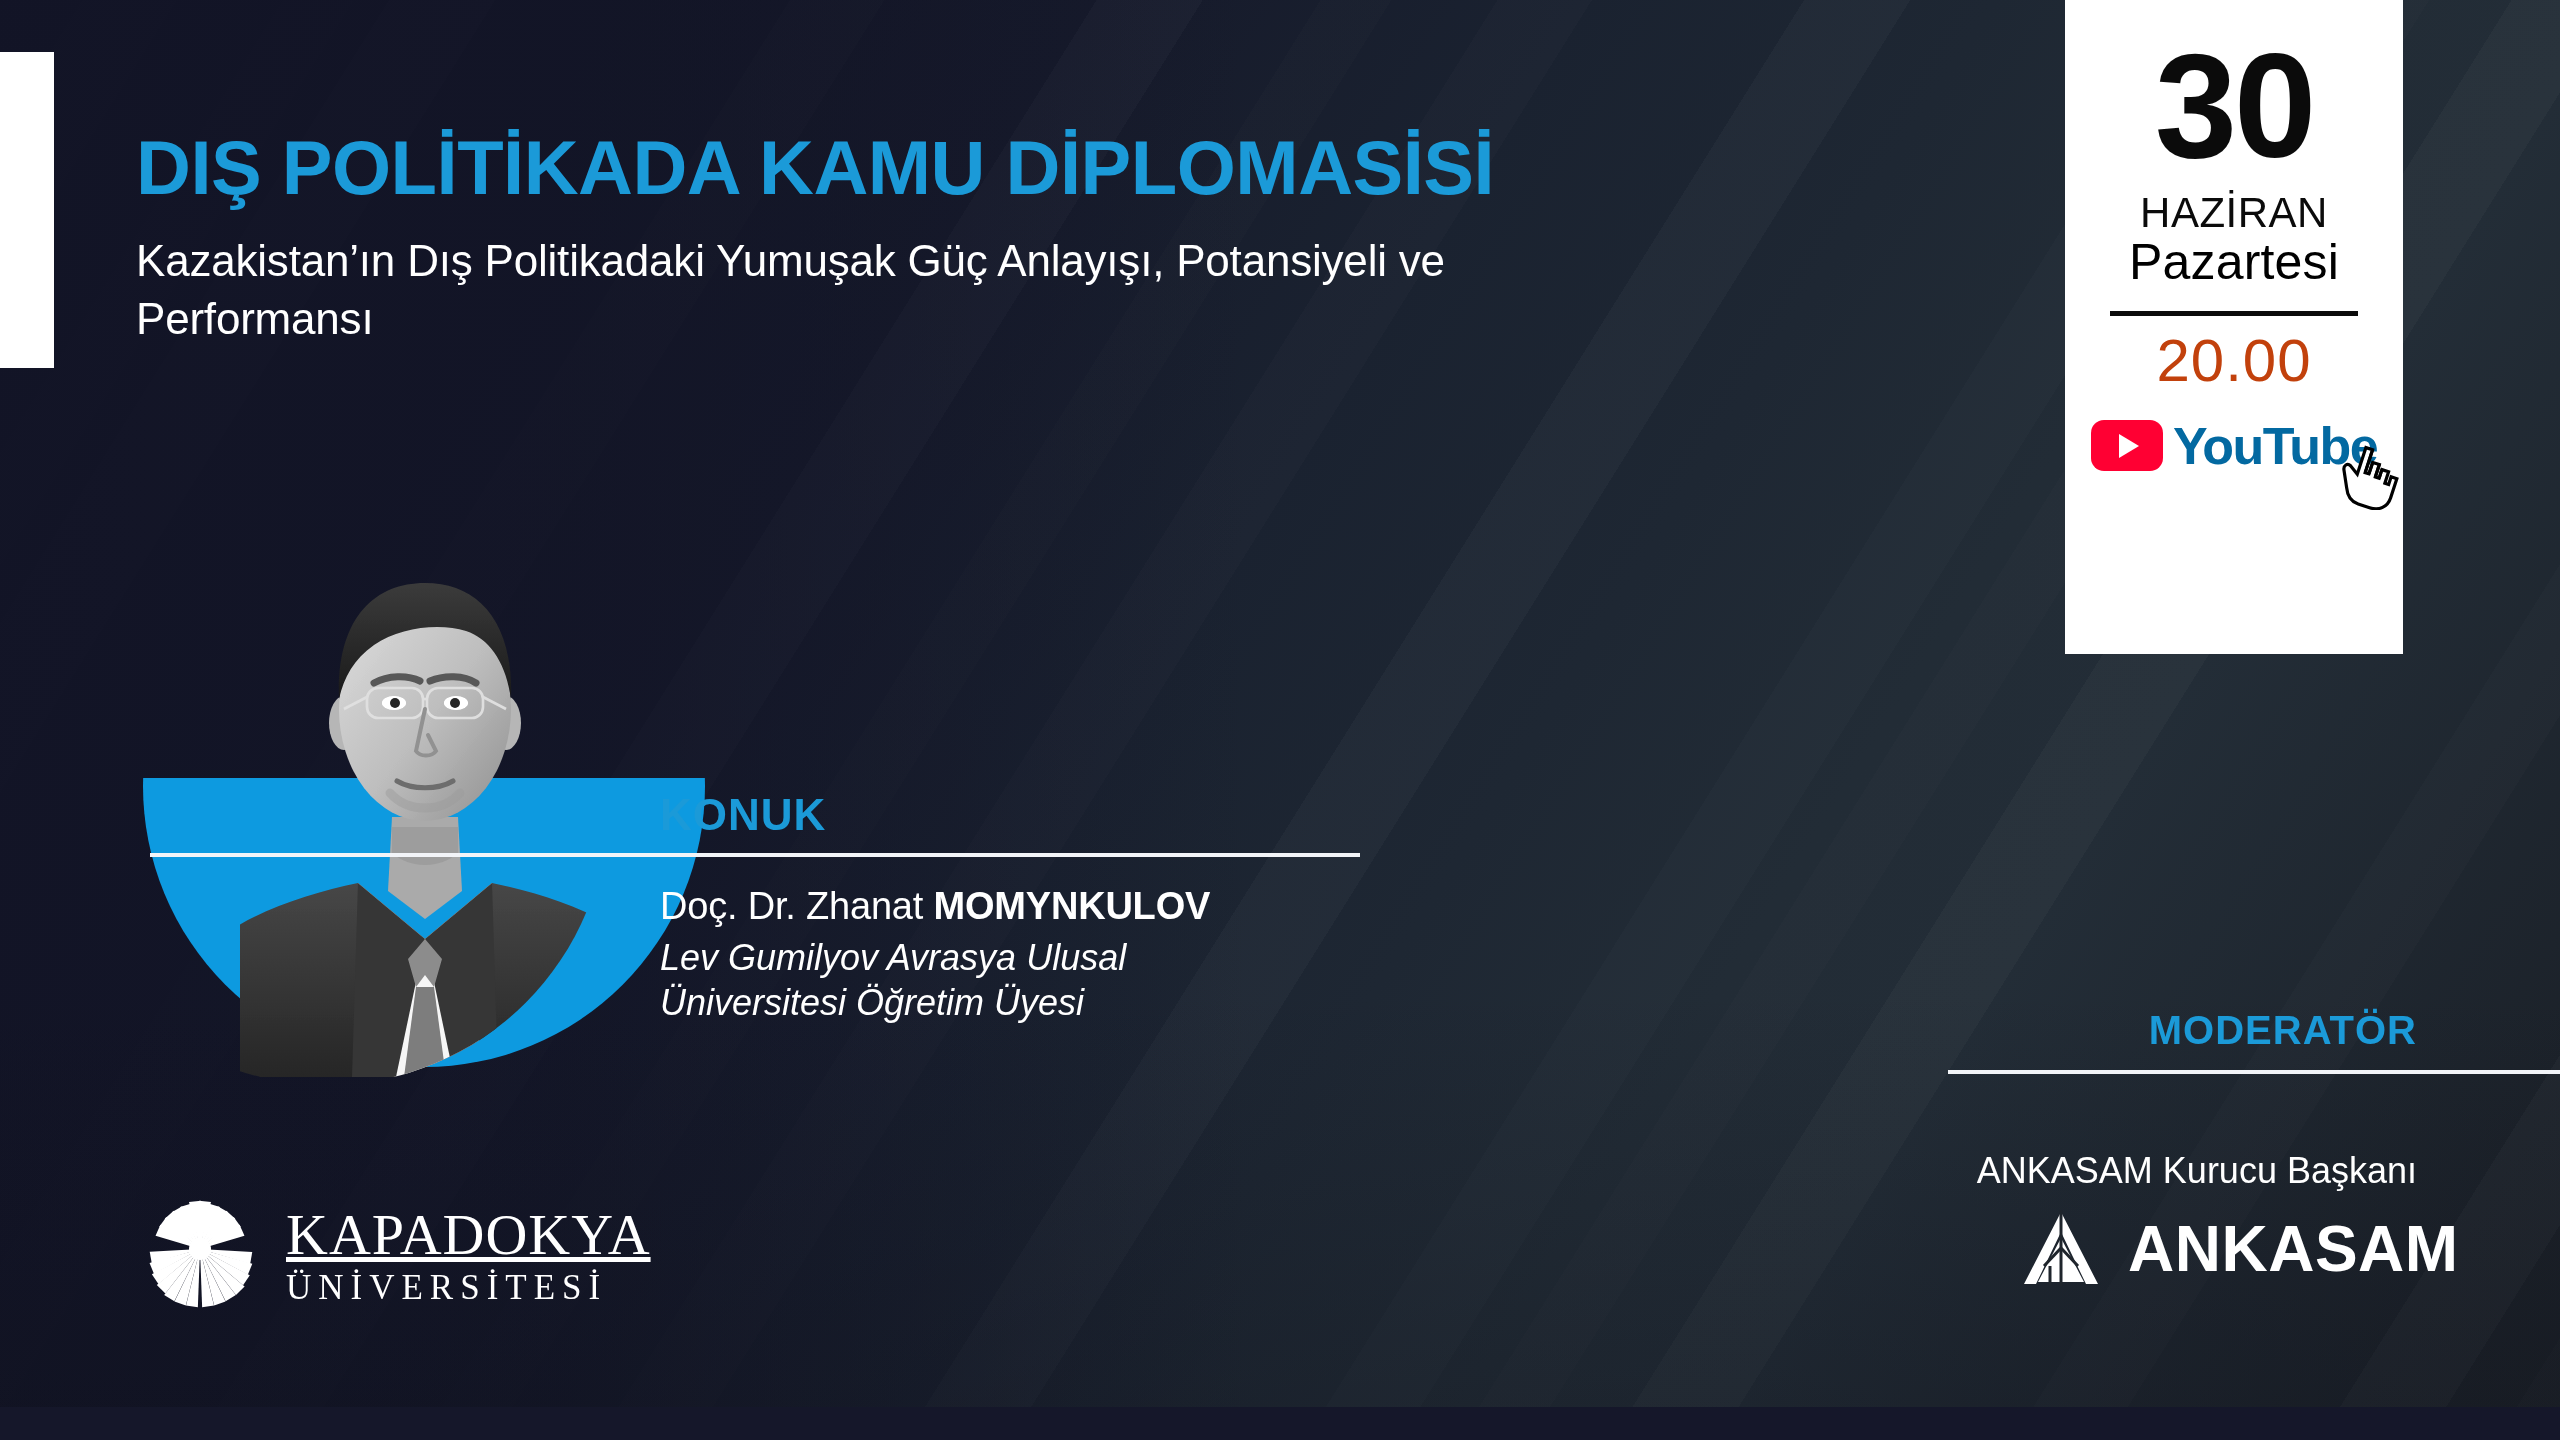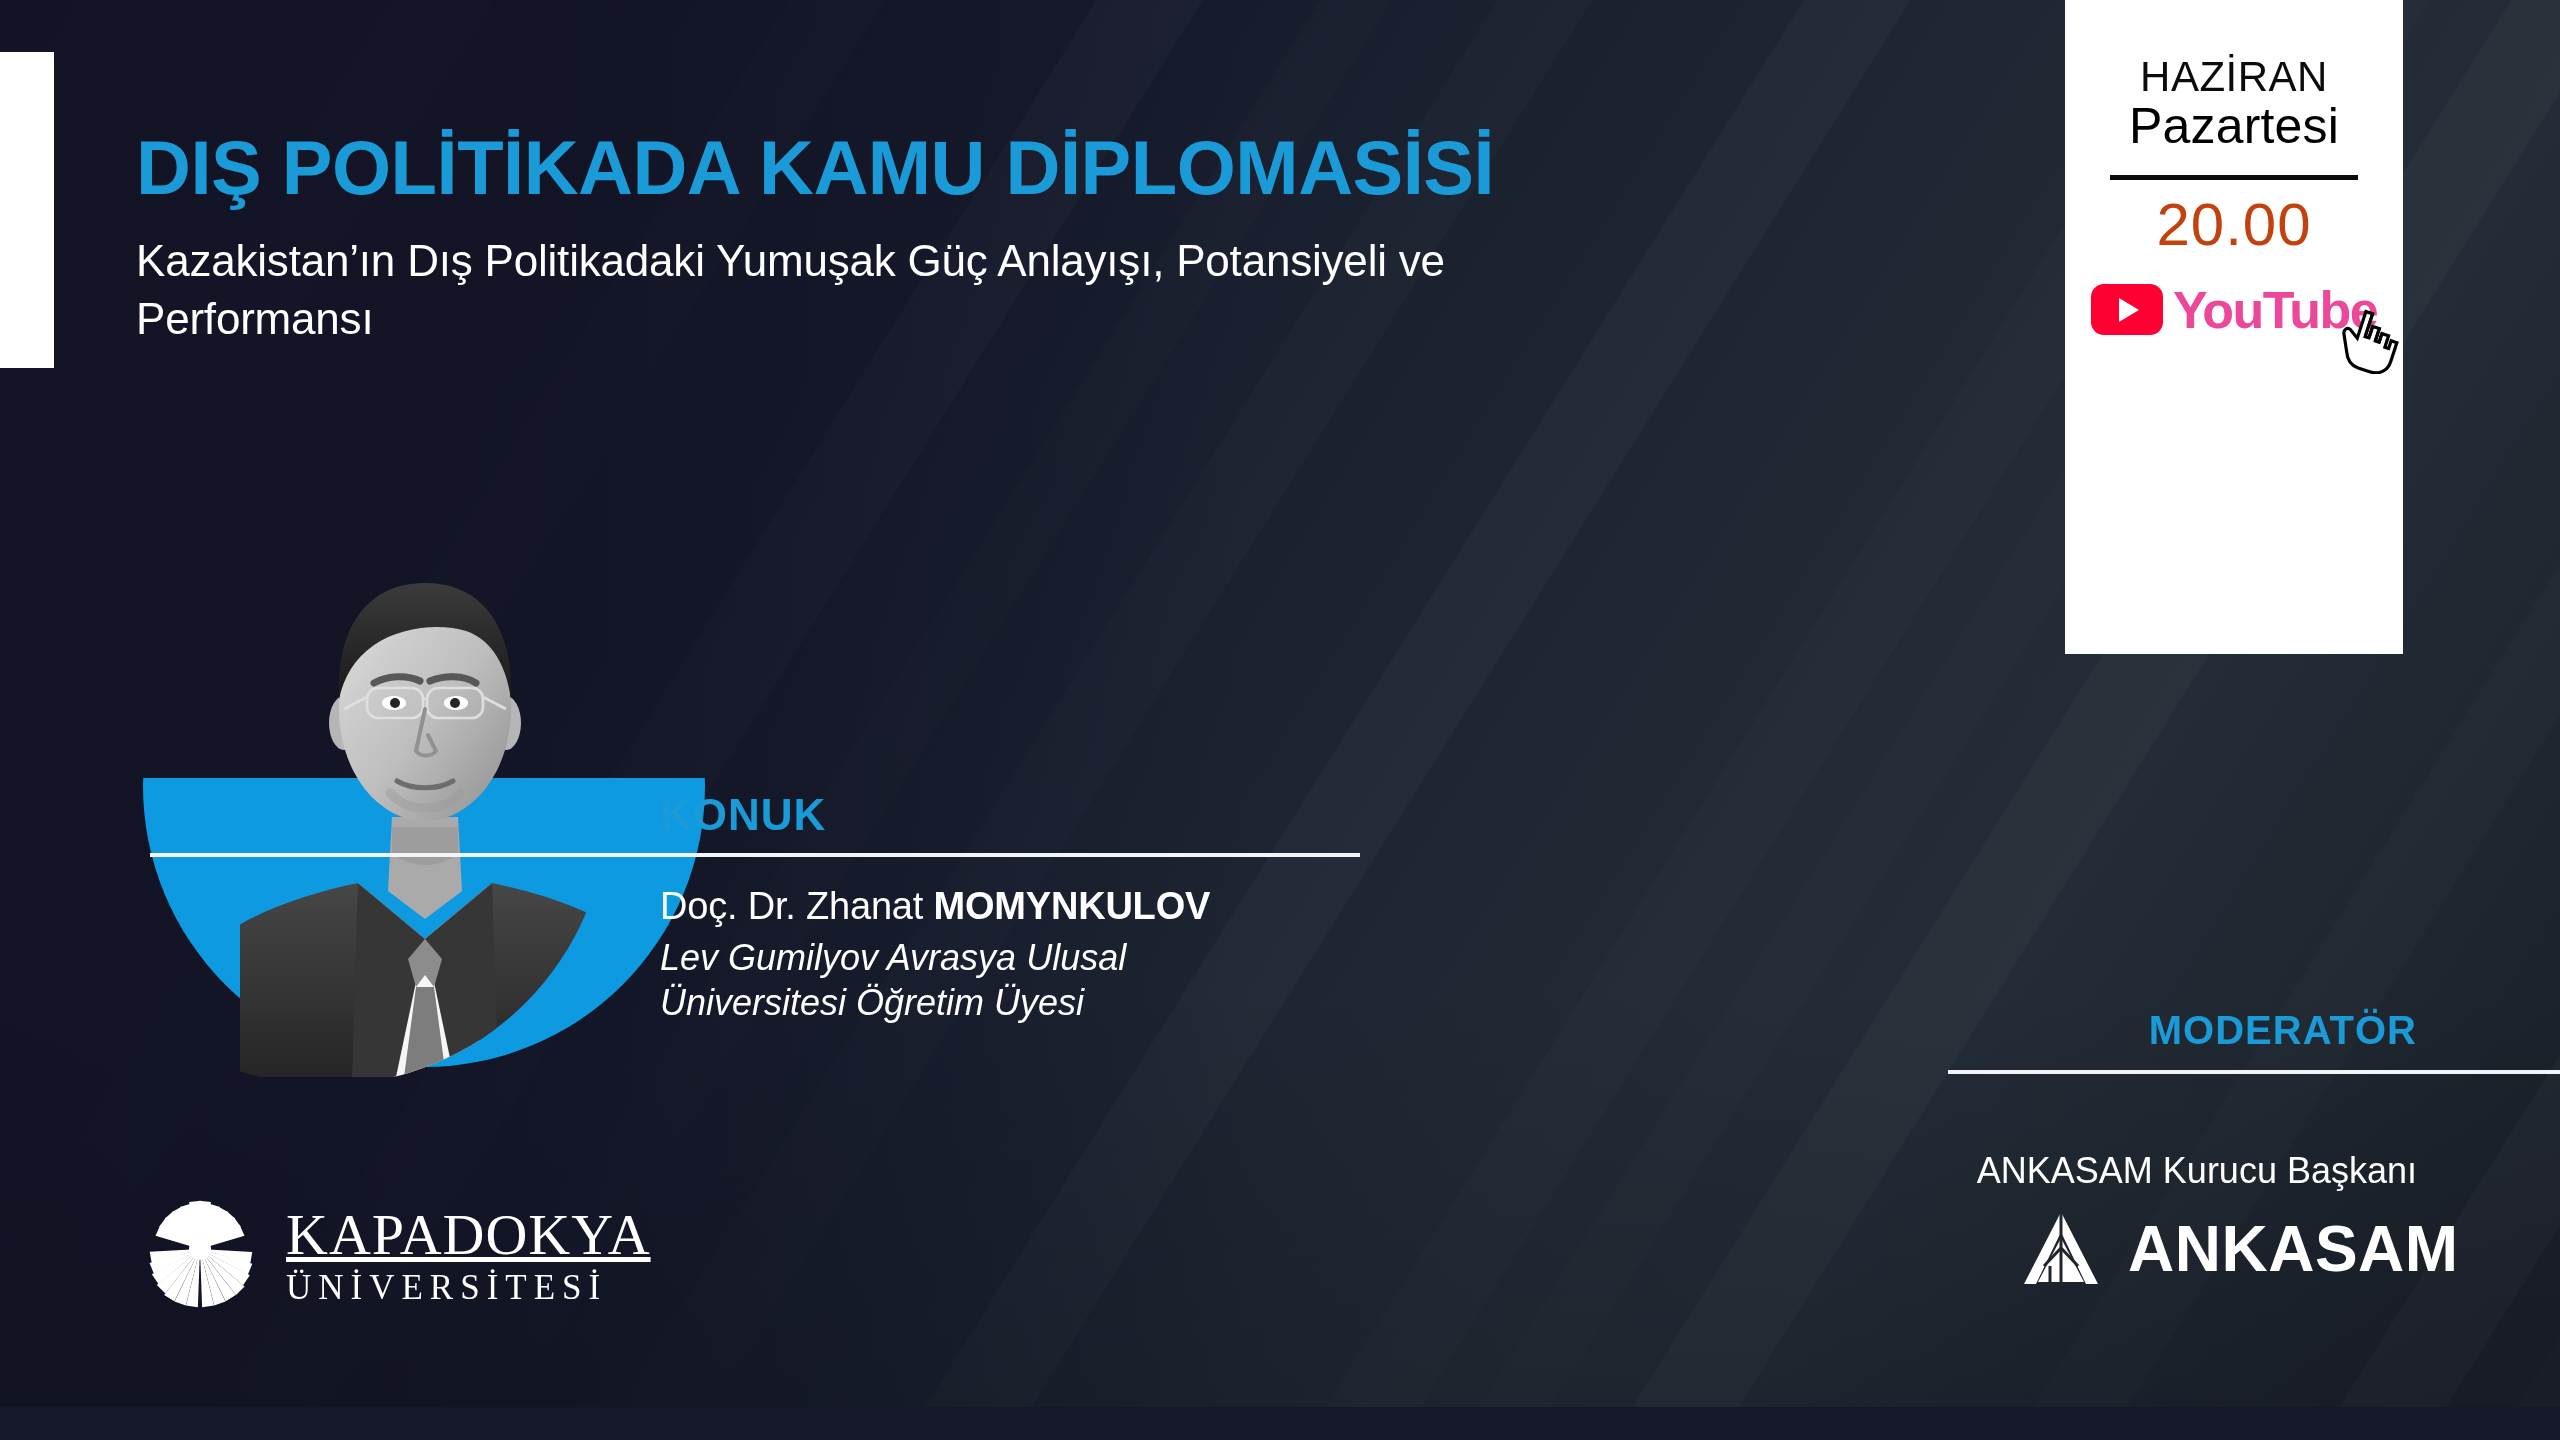--- a/index.html
+++ b/index.html
@@ -165,21 +165,21 @@
     display:flex; align-items:center; justify-content:center;
   }
   .yt-tri {
     width:0; height:0;
     border-top:12px solid transparent;
     border-bottom:12px solid transparent;
     border-left:20px solid #ffffff;
     margin-left:4px;
   }
   .yt-word {
-    color:#ec4899;
+    color:#0369a1;
     font-size:52px;
     font-weight:bold;
     letter-spacing:-1.5px;
   }
   .cursor-hand {
     position:absolute;
     right:-22px; bottom:-34px;
     width:60px; height:66px;
   }
 
@@ -329,20 +329,21 @@
 
   <div class="left-bar"></div>
 
   <div class="title-block">
     <div class="main-title">DIŞ POLİTİKADA KAMU DİPLOMASİSİ</div>
     <div class="subtitle">Kazakistan’ın Dış Politikadaki Yumuşak Güç Anlayışı,
 Potansiyeli ve Performansı</div>
   </div>
 
   <div class="date-card">
+    <div class="date-day">30</div>
     <div class="date-month">HAZİRAN</div>
     <div class="date-weekday">Pazartesi</div>
     <div class="date-rule"></div>
     <div class="date-time">20.00</div>
 
     <div class="yt-row">
       <div class="yt-badge">
         <div class="yt-tri"></div>
       </div>
       <div class="yt-word">YouTube</div>

